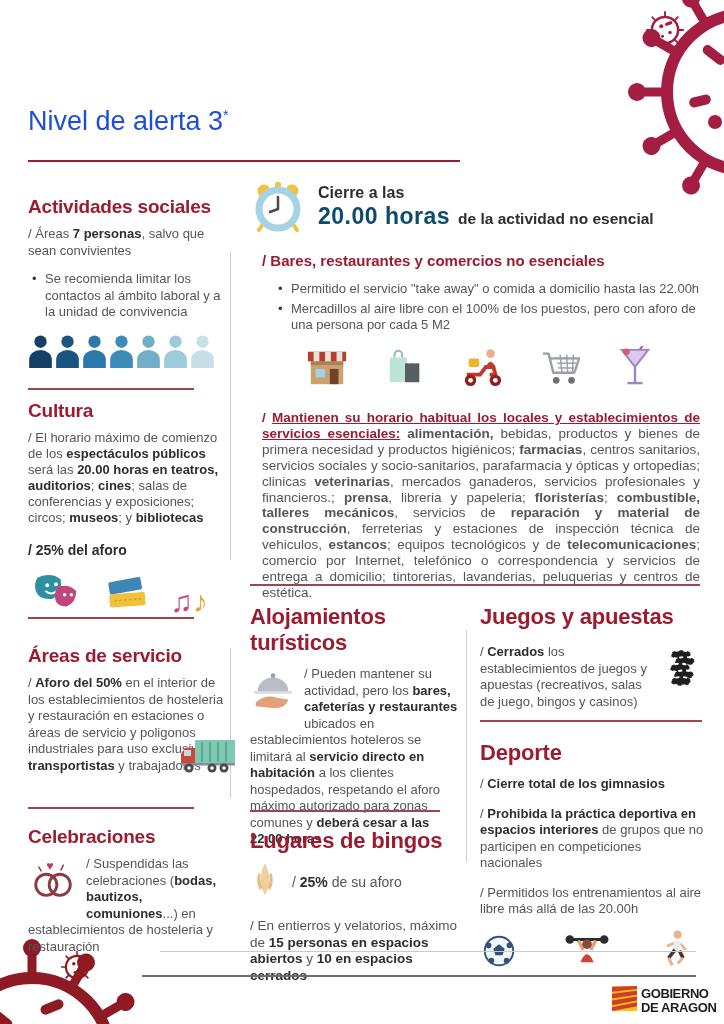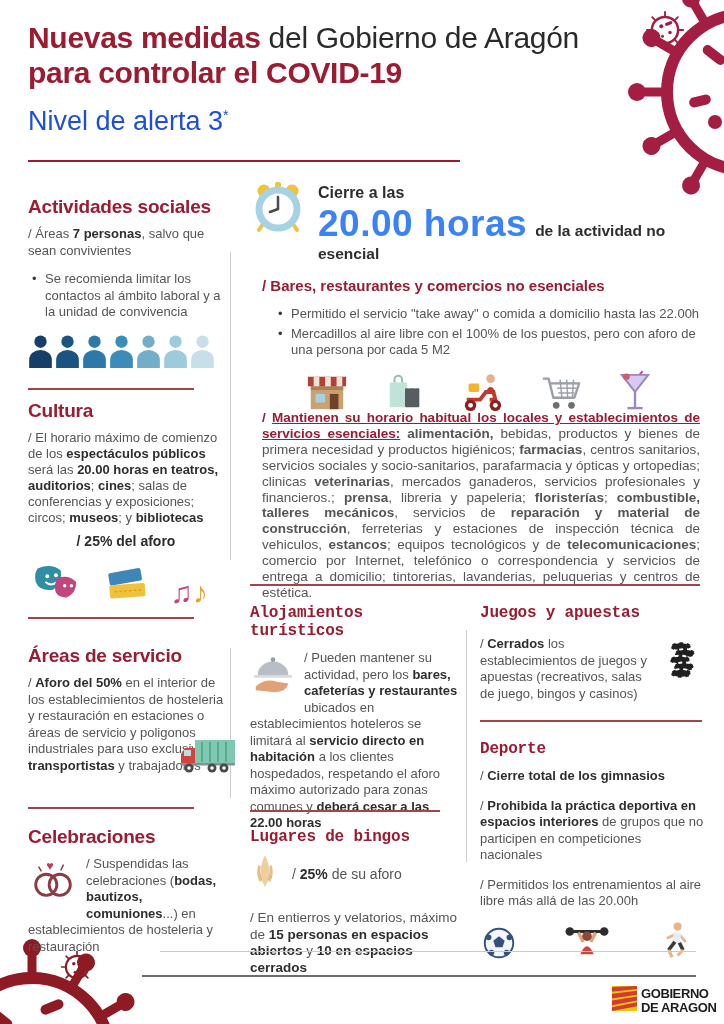--- a/index.html
+++ b/index.html
@@ -12,39 +12,39 @@
   .title b{font-weight:800;}
   .red{color:#9b1b31;}
   .alert{position:absolute;left:28px;top:106px;font-size:27px;font-weight:500;color:#1d4ed8;}
   .alert sup{font-size:14px;}
   .hrule{position:absolute;height:2px;background:#9b1b31;}
   .rule-red{position:absolute;height:1.5px;background:#a2454b;}
   .rule-gray-v{position:absolute;width:1px;background:#d2cccc;}
 
   
   h2{margin:0;font-size:19px;font-weight:800;color:#9b1b31;letter-spacing:-.2px;}
-  h2.small{font-size:16px;font-family:Liberation Mono, monospace;}
+  h2.small{font-size:22px;}
   .body{margin:8px 0 0;font-size:13px;line-height:16.5px;color:#555558;}
   .body b, .b{color:#2e2e30;font-weight:700;}
   .sec{position:absolute;}
 
   
   .people{display:flex;gap:2px;margin-top:14px;}
   .people svg{display:block;}
 
   ul.bul{margin:12px 0 0;padding:0 0 0 4px;list-style:none;}
   ul.bul li{position:relative;padding-left:13px;margin-bottom:3px;font-size:13px;line-height:16.5px;color:#555558;}
   ul.bul li::before{content:"•";position:absolute;left:0;top:0;color:#3a3a3c;}
 
   
   .clock-row{display:flex;align-items:flex-start;}
   .clock-txt{margin-left:14px;padding-top:4px;}
   .clock-l1{font-size:16px;font-weight:800;color:#2e2e30;}
   .clock-l2{margin-top:1px;}
-  .clock-big{font-size:37px;font-weight:800;color:#3b82f6;letter-spacing:.5px;}
+  .clock-big{font-size:23px;font-weight:800;color:#0c4a6e;letter-spacing:.5px;}
   .clock-suffix{font-size:15.5px;font-weight:800;color:#2e2e30;margin-left:8px;}
   .subhead{margin:14px 0 0;font-size:15px;font-weight:800;color:#9b1b31;}
   .icon-row{display:flex;justify-content:space-between;align-items:flex-end;margin:10px 0 0 52px;width:350px;}
   .essential{font-size:13.5px;line-height:15.9px;color:#555558;text-align:justify;}
   .lead{color:#9b1b31;font-weight:800;text-decoration:underline;}
   .slashred{color:#9b1b31;font-weight:800;}
 
   
   .fl{float:left;margin:2px 8px 2px 0;}
   .fr{float:right;margin:2px 0 2px 6px;}
@@ -163,21 +163,20 @@
   <svg class="virus" style="left:645px;top:10px;" width="40" height="40" viewBox="-16 -16 32 32">
       <use href="#virus-small"></use>
     </svg>
   <svg class="virus darker" style="left:-93px;top:931px;" width="250" height="250" viewBox="-125 -125 250 250">
       <use href="#virus-big"></use>
     </svg>
   <svg class="virus darker" style="left:60px;top:950px;" width="34" height="34" viewBox="-16 -16 32 32">
       <use href="#virus-small"></use>
     </svg>
 
-  <div class="title"><b class="red">Nuevas medidas</b><span> del Gobierno de Aragón </span><b class="red">para controlar el COVID-19</b></div>
   <div class="alert"><span>Nivel de alerta 3</span><sup>*</sup></div>
   <div class="hrule" style="left:28px;top:160px;width:432px;"></div>
 
   <div class="rule-gray-v" style="left:230px;top:252px;height:308px;"></div>
   <div class="rule-gray-v" style="left:230px;top:648px;height:150px;"></div>
   <div class="rule-gray-v" style="left:466px;top:630px;height:232px;"></div>
 
   <div class="sec" style="left:28px;top:196px;width:194px;">
     <h2>Actividades sociales</h2>
     <p class="body"><span>/ Áreas </span><b>7 personas</b><span>, salvo que sean convivientes</span></p>
@@ -227,21 +226,21 @@
             <path d="M1 32 V24 a11 9.5 0 0 1 22 0 V32 Z" fill="currentColor"></path>
           </svg>
         </span>
     </div>
   </div>
   <div class="rule-red" style="left:28px;top:388px;width:166px;"></div>
 
   <div class="sec" style="left:28px;top:400px;width:196px;">
     <h2>Cultura</h2>
     <p class="body" style="line-height:16px;"><span>/ El horario máximo de comienzo de los </span><b>espectáculos públicos</b><span> será las </span><b>20.00 horas en teatros, auditorios</b><span>; </span><b>cines</b><span>; salas de conferencias y exposiciones; circos; </span><b>museos</b><span>; y </span><b>bibliotecas</b></p>
-    <p class="body b" style="margin-top:7px;font-size:14px;text-align:center;">/ 25% del aforo</p>
+    <p class="body b" style="margin-top:16px;font-size:14px;">/ 25% del aforo</p>
     <div class="icons3" style="width:180px;">
       <span><svg width="54" height="44" viewBox="0 0 56 44">
             <path d="M10 8 q14 -6 24 2 q2 12 -8 20 q-14 2 -18 -8 q-2 -8 2 -14" fill="#2e8fa3"></path>
             <circle cx="20" cy="16" r="2" fill="#fff"></circle>
             <circle cx="29" cy="15" r="2" fill="#fff"></circle>
             <path d="M18 22 q6 5 12 0" stroke="#fff" stroke-width="2" fill="none"></path>
             <path d="M30 18 q12 -4 20 4 q0 12 -10 16 q-12 0 -12 -10 q0 -6 2 -10" fill="#c2457e"></path>
             <circle cx="38" cy="26" r="1.8" fill="#fff"></circle>
             <circle cx="45" cy="26" r="1.8" fill="#fff"></circle>
           </svg></span>

